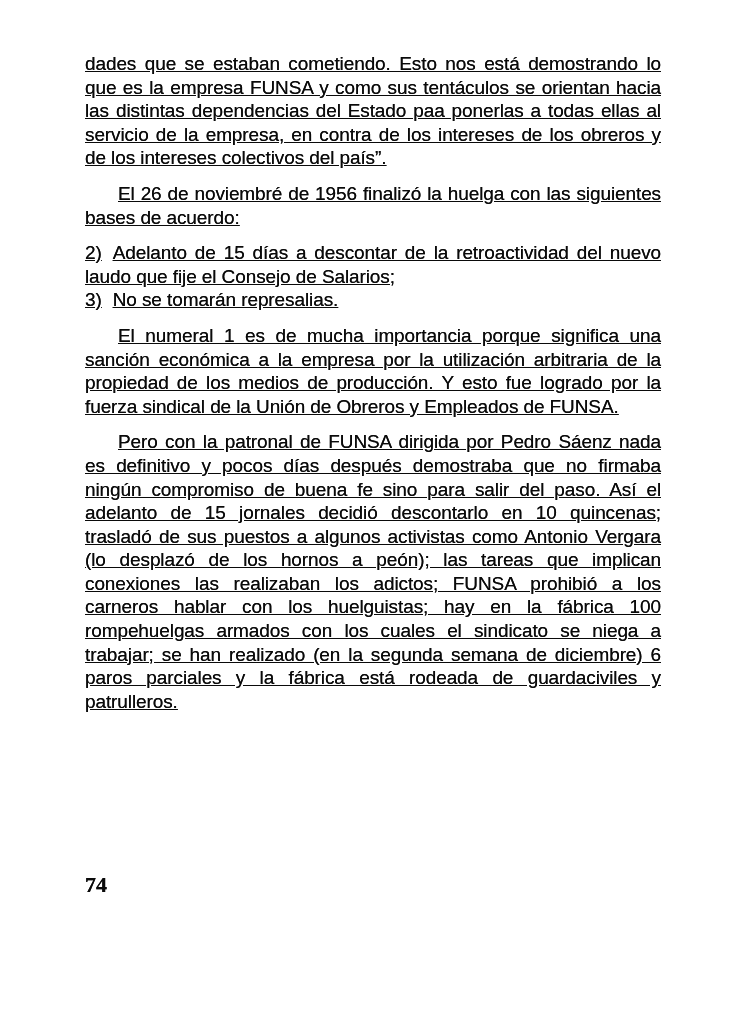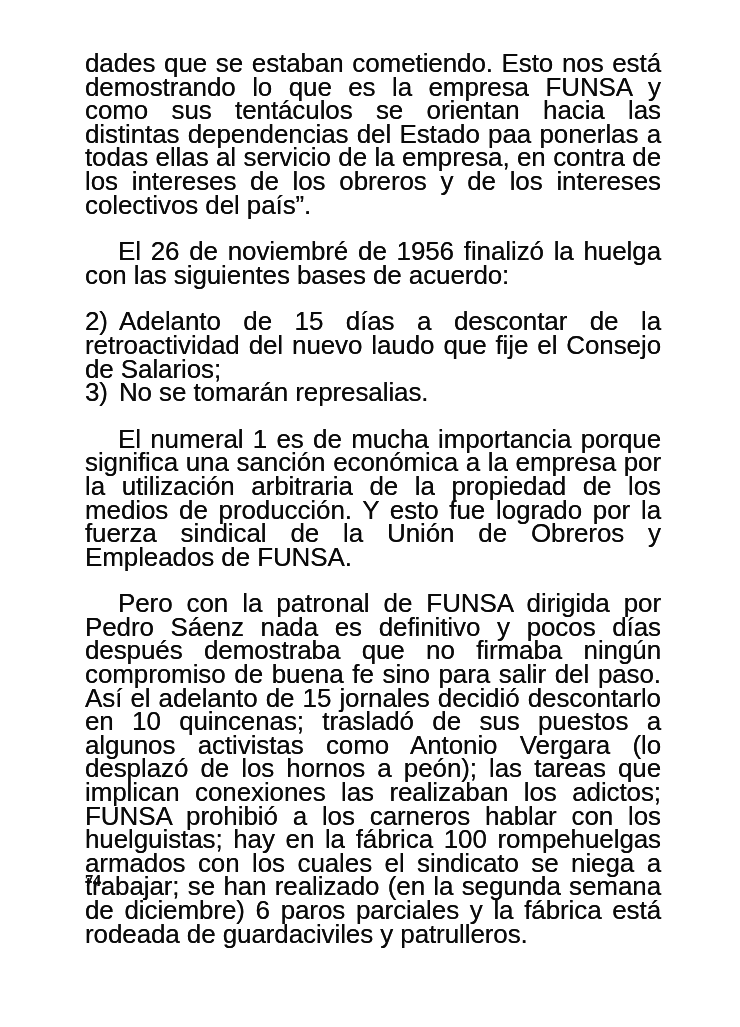--- a/index.html
+++ b/index.html
@@ -18,45 +18,46 @@
     height: 1027px;
     background: #ffffff;
     overflow: hidden;
     color: #0a0a0a;
   }
   .text-block {
     position: absolute;
     left: 85px;
     top: 52px;
     width: 576px;
-    font-size: 26px;
+    font-size: 19px;
     line-height: 23.6px;
     text-align: justify;
     letter-spacing: -0.1px;
     text-shadow: 0 0 0.5px rgba(0,0,0,0.85);
+    text-decoration: underline;
   }
   .para {
     margin: 0;
   }
   .gap {
-    margin-top: 23px;
+    margin-top: 12px;
   }
   .indent {
     text-indent: 33px;
   }
   .marker {
     padding-right: 11px;
   }
   .page-number {
     position: absolute;
     left: 85px;
     top: 872px;
     font-family: "Liberation Serif", serif;
     font-weight: bold;
-    font-size: 16px;
+    font-size: 22px;
     color: #0a0a0a;
     text-shadow: 0 0 0.5px rgba(0,0,0,0.85);
   }
 </style>
 </head>
 <body>
 
 <div class="page">
   <div class="text-block">
 

